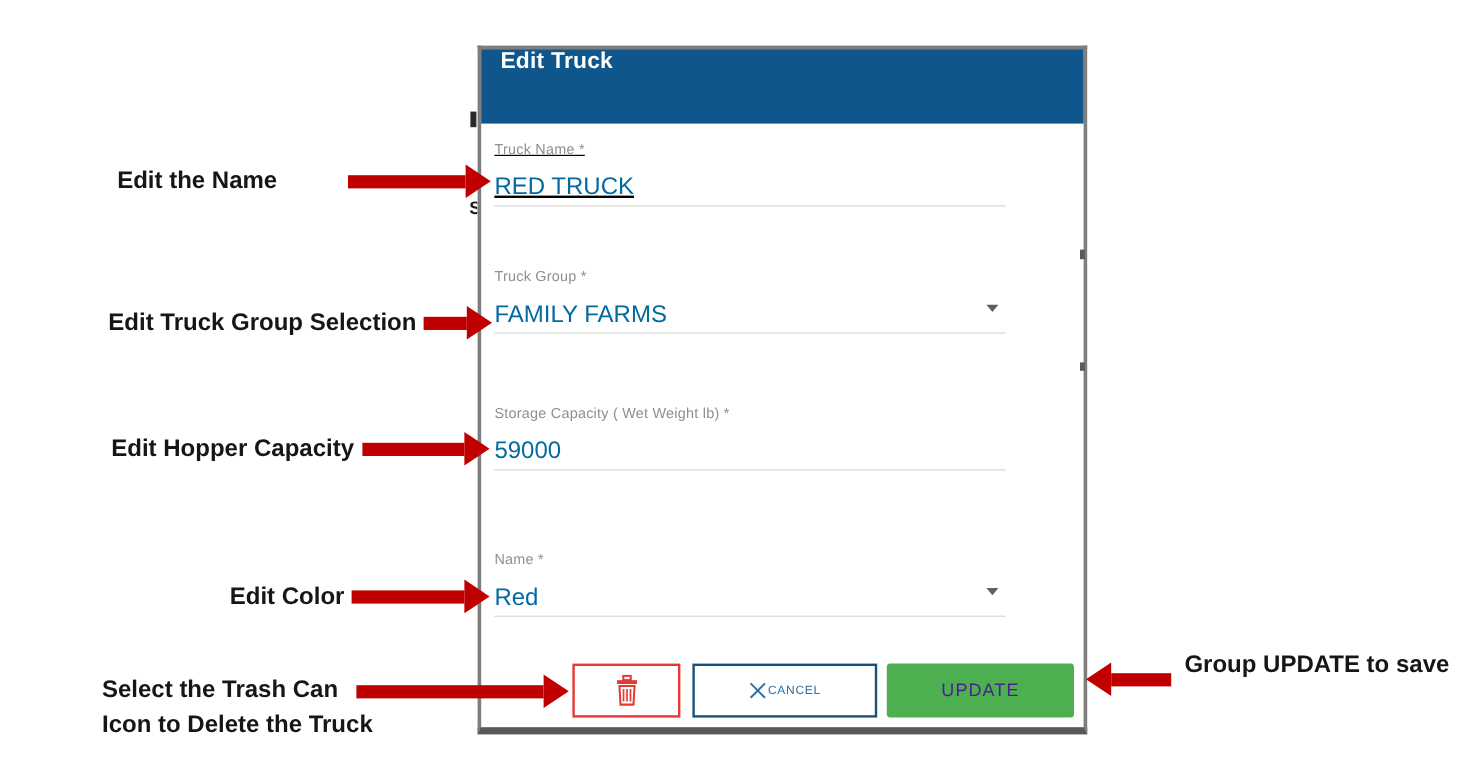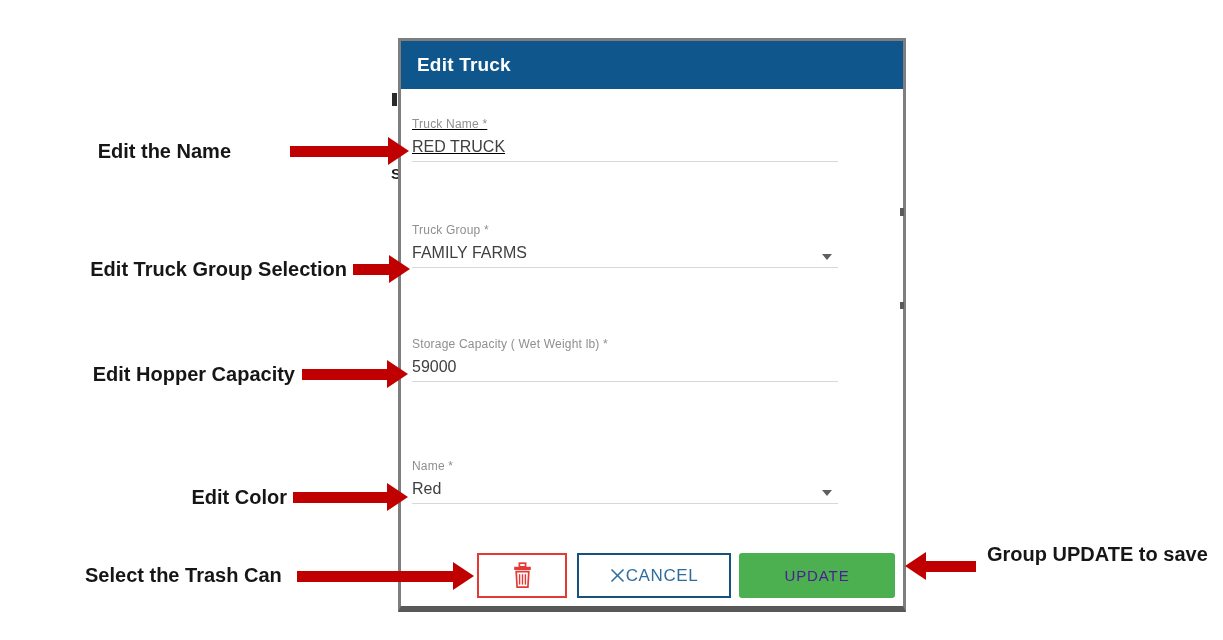--- a/index.html
+++ b/index.html
@@ -3,38 +3,38 @@
 <meta charset="utf-8">
 <style>
   html,body{margin:0;padding:0;background:#fff;}
   .canvas{position:relative;width:1223px;height:640px;background:#ffffff;
           font-family:"Liberation Sans",sans-serif;overflow:hidden;}
 
   
   .dialog{position:absolute;left:398px;top:38px;width:508px;height:574px;
           background:#ffffff;border:3px solid #7e7e7e;border-bottom:6px solid #585858;
           box-sizing:border-box;z-index:1;}
-  .dialog-header{height:48px;background:#0F568C;display:flex;align-items:center;
+  .dialog-header{height:62px;background:#0F568C;display:flex;align-items:flex-start;
           padding-left:16px;}
   .dialog-title{color:#ffffff;font-size:19px;font-weight:bold;letter-spacing:.2px;}
 
   .field{position:absolute;left:11px;width:426px;
          border-bottom:1.5px solid #D8D8D8;padding-bottom:5px;}
   .field-label{font-size:12px;line-height:14px;color:#8F8F8F;letter-spacing:.2px;}
-  .field-value{font-size:16px;line-height:19px;color:#404040;margin-top:6px;}
+  .field-value{font-size:20px;line-height:19px;color:#0369a1;margin-top:16px;}
   .caret{position:absolute;width:0;height:0;top:31px;right:6px;
          border-left:5.5px solid transparent;border-right:5.5px solid transparent;
          border-top:6px solid #5f5f5f;}
 
   .btn{position:absolute;top:512px;height:45px;display:flex;align-items:center;
        justify-content:center;background:#ffffff;box-sizing:border-box;cursor:pointer;
        font-family:"Liberation Sans",sans-serif;}
   .btn-delete{left:76px;width:90px;border:2px solid #E53935;}
   .btn-cancel{left:176px;width:154px;border:2px solid #17527F;color:#2E6DA0;
-       font-size:17px;letter-spacing:.6px;gap:1px;}
+       font-size:10px;letter-spacing:.6px;gap:1px;}
   .btn-update{left:338px;width:156px;background:#4CAF50;border:none;border-radius:3px;
        color:#4c1d95;font-size:15px;letter-spacing:.9px;}
 
   
   .ann{position:absolute;font-size:20px;font-weight:600;color:#161616;
        white-space:nowrap;line-height:24px;z-index:4;}
   .ann-2line{line-height:29px;}
   .arrow{position:absolute;display:flex;align-items:center;height:28px;z-index:5;}
   .arrow .shaft{height:11px;background:#C00000;flex:1;}
   .arrow .head-r{width:0;height:0;border-top:14px solid transparent;
@@ -127,20 +127,21 @@
   </div>
 
   <div class="ann" style="right:936px;top:485px;">Edit Color</div>
   <div class="arrow" style="left:293px;top:483px;width:115px;">
     <div class="shaft"></div>
       <div class="head-r"></div>
   </div>
 
   <div class="ann ann-2line" style="left:85px;top:561px;">
     <div>Select the Trash Can</div>
+    <div>Icon to Delete the Truck</div>
   </div>
   <div class="arrow" style="left:297px;top:562px;width:177px;">
     <div class="shaft"></div>
       <div class="head-r"></div>
   </div>
 
   <div class="ann ann-2line" style="left:987px;top:540px;">
     <div>Group UPDATE to save</div>
   </div>
   <div class="arrow" style="left:905px;top:552px;width:71px;">

